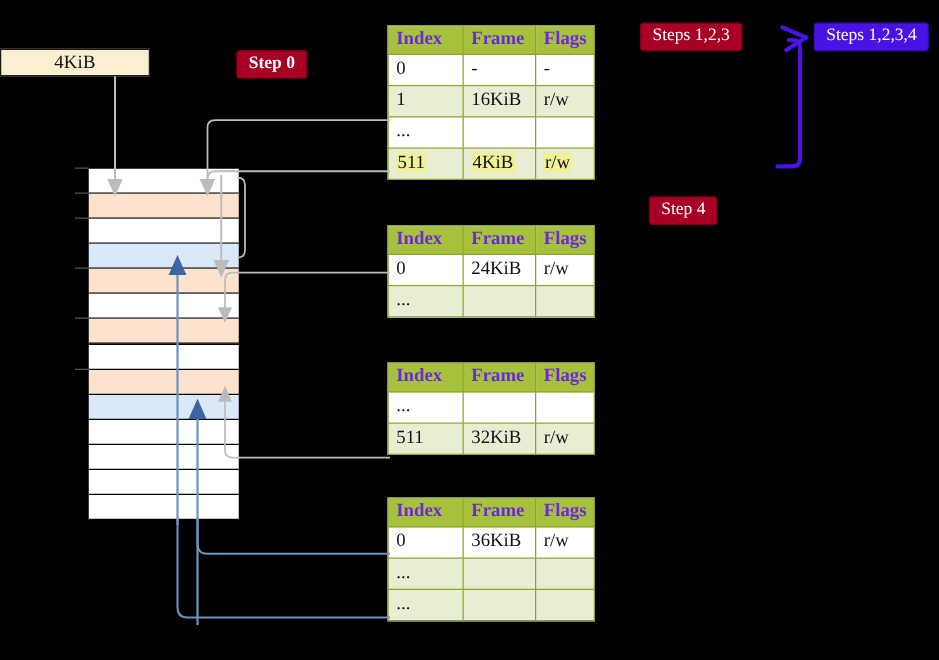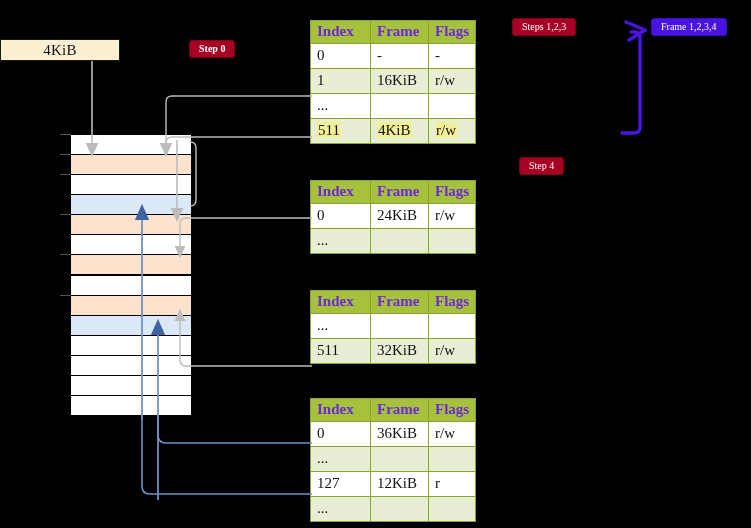--- a/index.html
+++ b/index.html
@@ -33,21 +33,21 @@
     letter-spacing: .2px;
   }
 
   
   .badge {
     position: absolute;
     display: flex;
     align-items: center;
     justify-content: center;
     color: #ffffff;
-    font-size: 10px;
+    font-size: 14px;
     padding: 2px 9px 3px 9px;
     border-radius: 3px;
     white-space: nowrap;
     box-sizing: border-box;
   }
   #badge-step0 {
     left: 189px; top: 40px;
     background: #a80024;
     border: 1px solid #7d0019;
     font-weight: bold;
@@ -151,21 +151,21 @@
 </head>
 <body>
 
 <div class="abs" id="kib-box">
   <span>4KiB</span>
 </div>
 
 <div class="badge" id="badge-step0">Step 0</div>
 <div class="badge" id="badge-step123">Steps 1,2,3</div>
 <div class="badge" id="badge-step4">Step 4</div>
-<div class="badge" id="badge-step1234">Frame 1,2,3,4</div>
+<div class="badge" id="badge-step1234">Steps 1,2,3,4</div>
 
 <div class="abs" id="mem-col">
     <div class="mem-row plain" style="top: 0px; height: 20.0714px;"></div>
     <div class="mem-row peach" style="top: 20.0714px; height: 20.0714px;"></div>
     <div class="mem-row plain" style="top: 40.1429px; height: 20.0714px;"></div>
     <div class="mem-row bluefill" style="top: 60.2143px; height: 20.0714px;"></div>
     <div class="mem-row peach" style="top: 80.2857px; height: 20.0714px;"></div>
     <div class="mem-row plain" style="top: 100.357px; height: 20.0714px;"></div>
     <div class="mem-row peach" style="top: 120.429px; height: 20.0714px;"></div>
     <div class="mem-row plain" style="top: 140.5px; height: 20.0714px;"></div>
@@ -265,25 +265,20 @@
       <tr class="r-white">
         <td class="col-index">0</td>
         <td class="col-frame">36KiB</td>
         <td class="col-flags">r/w</td>
       </tr>
       <tr class="r-tint">
         <td class="col-index">...</td>
         <td class="col-frame"></td>
         <td class="col-flags"></td>
       </tr>
-      <tr class="r-white">
-        <td class="col-index">127</td>
-        <td class="col-frame">12KiB</td>
-        <td class="col-flags">r</td>
-      </tr>
       <tr class="r-tint">
         <td class="col-index">...</td>
         <td class="col-frame"></td>
         <td class="col-flags"></td>
       </tr>
     </tbody>
 </table>
 
 <svg id="wires" viewBox="0 0 751 528">
   <defs>

